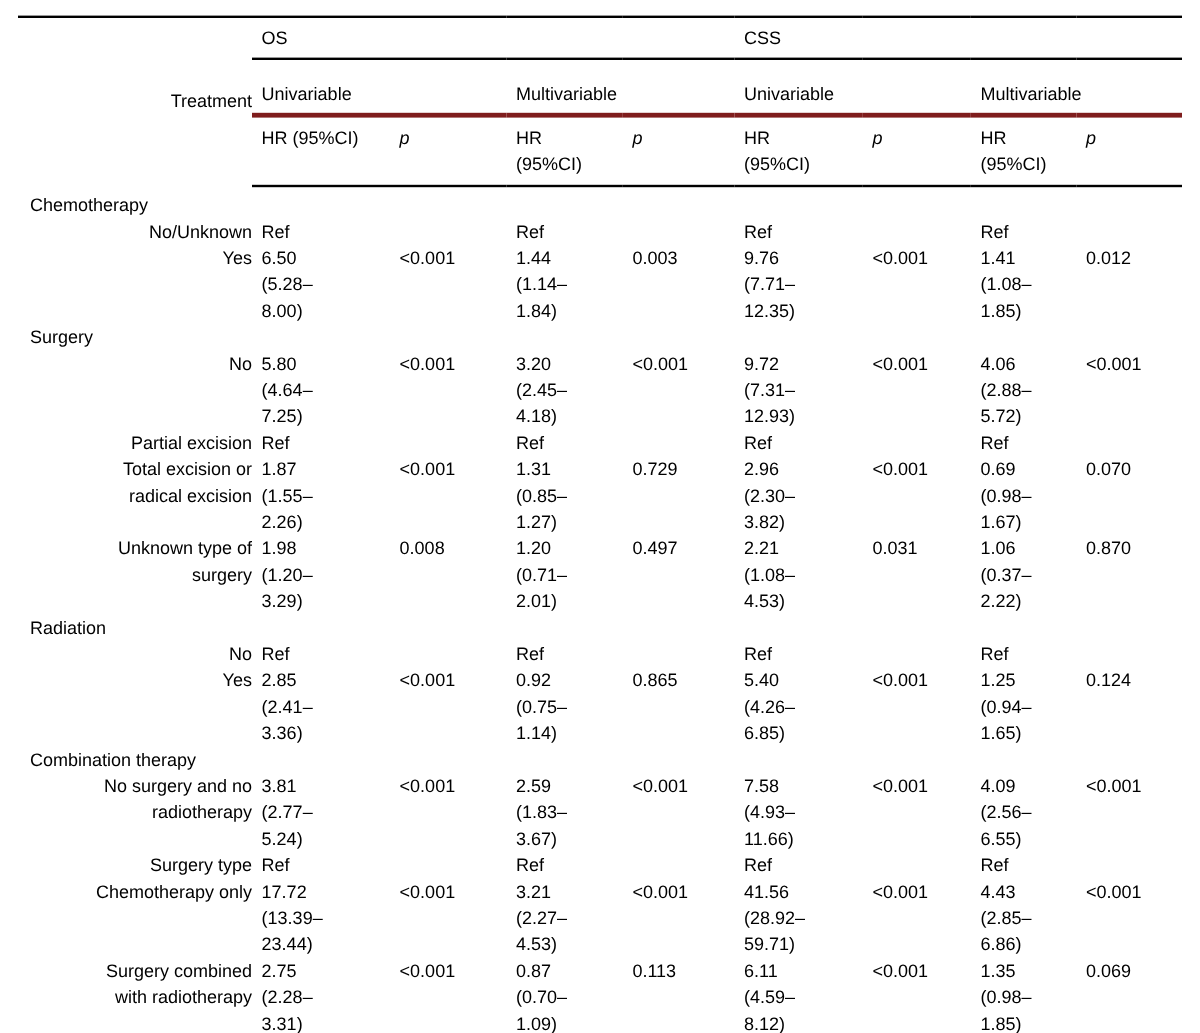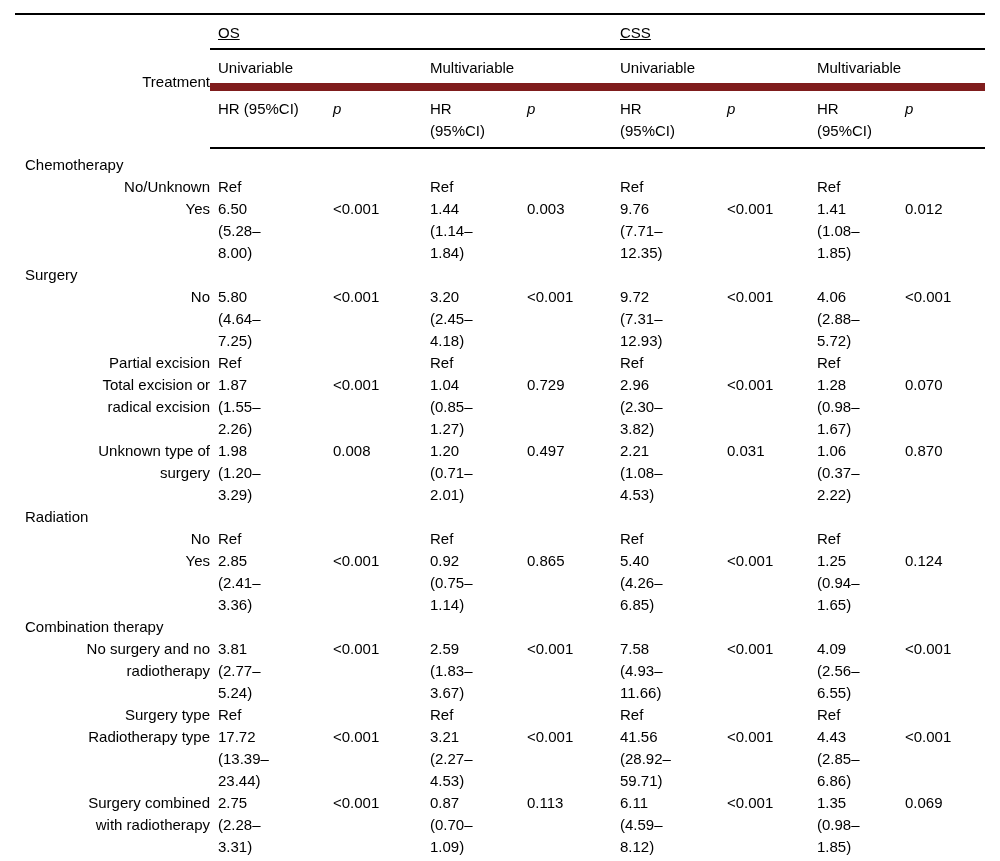--- a/index.html
+++ b/index.html
@@ -32,26 +32,25 @@
     vertical-align: top;
     padding: 0 0 0 8px;
     white-space: pre-line;
     overflow: hidden;
   }
   
   thead th.grp {
     padding-top: 7px;
     padding-bottom: 4px;
     border-bottom: 2px solid #000;
-    text-decoration: underline;
   }
   thead th.sub {
-    padding-top: 7px;
+    padding-top: 18px;
     padding-bottom: 4px;
-    border-bottom: 8px solid #7f1d1d;
+    border-bottom: 4px solid #7f1d1d;
   }
   thead th.measure {
     padding-top: 7px;
     padding-bottom: 5px;
     border-bottom: 2px solid #000;
   }
   thead th.treatment {
     vertical-align: middle;
     padding-left: 10px;
     border-bottom: none;
@@ -200,29 +199,29 @@
           <td class="hr">Ref</td>
           <td class="pv"></td>
         </tr>
         <tr>
           <th class="label item">Total excision or
 radical excision</th>
           <td class="hr">1.87
 (1.55–
 2.26)</td>
           <td class="pv">&lt;0.001</td>
-          <td class="hr">1.04
+          <td class="hr">1.31
 (0.85–
 1.27)</td>
           <td class="pv">0.729</td>
           <td class="hr">2.96
 (2.30–
 3.82)</td>
           <td class="pv">&lt;0.001</td>
-          <td class="hr">1.28
+          <td class="hr">0.69
 (0.98–
 1.67)</td>
           <td class="pv">0.070</td>
         </tr>
         <tr>
           <th class="label item">Unknown type of
 surgery</th>
           <td class="hr">1.98
 (1.20–
 3.29)</td>
@@ -317,21 +316,21 @@
           <td class="hr">Ref</td>
           <td class="pv"></td>
           <td class="hr">Ref</td>
           <td class="pv"></td>
           <td class="hr">Ref</td>
           <td class="pv"></td>
           <td class="hr">Ref</td>
           <td class="pv"></td>
         </tr>
         <tr>
-          <th class="label item">Radiotherapy type</th>
+          <th class="label item">Chemotherapy only</th>
           <td class="hr">17.72
 (13.39–
 23.44)</td>
           <td class="pv">&lt;0.001</td>
           <td class="hr">3.21
 (2.27–
 4.53)</td>
           <td class="pv">&lt;0.001</td>
           <td class="hr">41.56
 (28.92–

